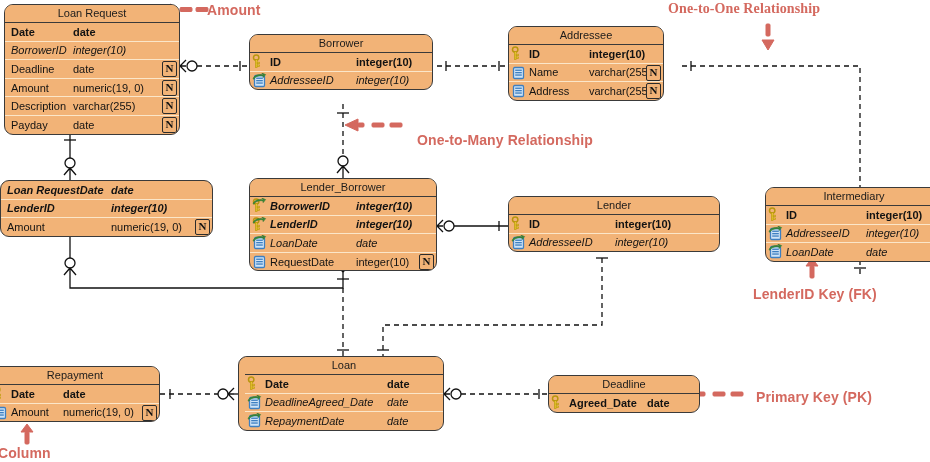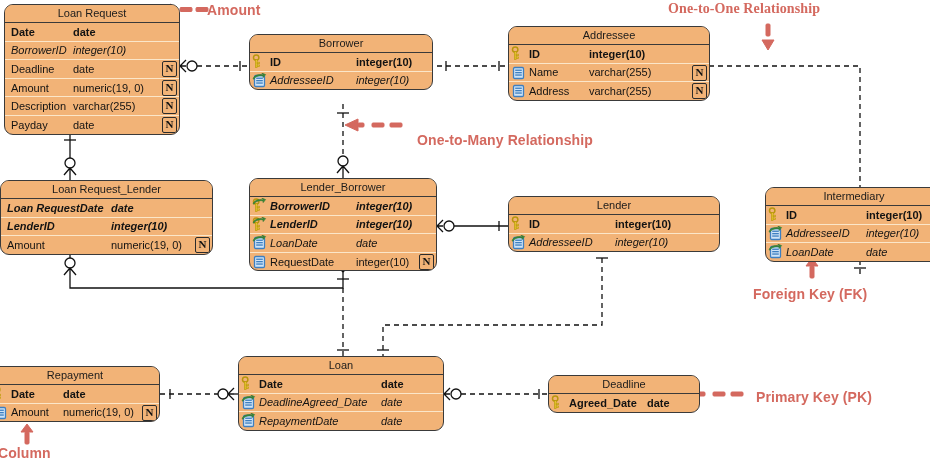--- a/index.html
+++ b/index.html
@@ -269,21 +269,21 @@
                 <g>
                   <path d="M1 5.5 C3 1.5, 8.5 0.8, 12 2.2 L9.6 0 L13.6 1.6 L11.2 4.6 L11 2.9 C8 2.2, 3.6 3, 1.8 6.2 Z" fill="#3f9a3f" stroke="#2a6b2a" stroke-width=".6"></path>
                 </g>
               </svg>
             </span>
             <span class="fname fk">AddresseeID</span>
             <span class="ftype fk" style="left: 106px;">integer(10)</span>
           </div>
         </div>
       </div>
-      <div class="entity" style="left: 508px; top: 26px; width: 202px;">
+      <div class="entity" style="left: 508px; top: 26px; width: 156px;">
         <div class="ent-title">Addressee</div>
         <div class="rows">
           <div class="row">
             <span class="ic">
               <svg class="icon-svg" width="15" height="15" viewBox="0 0 15 15" xmlns="http://www.w3.org/2000/svg">
                 <g>
                   <circle cx="4.2" cy="3.6" r="2.7" fill="none" stroke="#b9960d" stroke-width="1.5"></circle>
       <circle cx="4.2" cy="3.6" r="1" fill="#f2b377"></circle>
       <rect x="3.4" y="5.6" width="1.7" height="8" fill="#f5d33a" stroke="#b9960d" stroke-width=".7"></rect>
       <rect x="5.1" y="8.2" width="2.4" height="1.5" fill="#f5d33a" stroke="#b9960d" stroke-width=".7"></rect>
@@ -320,21 +320,20 @@
                 </g>
               </svg>
             </span>
             <span class="fname ">Address</span>
             <span class="ftype " style="left: 80px;">varchar(255)</span>
             <span class="nbox">N</span>
           </div>
         </div>
       </div>
       <div class="entity" style="left: 0px; top: 180px; width: 213px;">
-        <div class="ent-title">Loan Request_Lender</div>
         <div class="rows">
           <div class="row">
             <span class="noic"></span>
             <span class="fname pkfk">Loan RequestDate</span>
             <span class="ftype pkfk" style="left: 110px;">date</span>
           </div>
           <div class="row">
             <span class="noic"></span>
             <span class="fname pkfk">LenderID</span>
             <span class="ftype pkfk" style="left: 110px;">integer(10)</span>
@@ -539,21 +538,21 @@
       <rect x="4.2" y="9.4" width="6.6" height="1.3" fill="#3d7fc1"></rect>
                 </g>
               </svg>
             </span>
             <span class="fname ">Amount</span>
             <span class="ftype " style="left: 72px;">numeric(19, 0)</span>
             <span class="nbox">N</span>
           </div>
         </div>
       </div>
-      <div class="entity" style="left: 238px; top: 356px; width: 206px;">
+      <div class="entity" style="left: 238px; top: 356px; width: 206px; padding-left: 6px;">
         <div class="ent-title">Loan</div>
         <div class="rows">
           <div class="row">
             <span class="ic">
               <svg class="icon-svg" width="15" height="15" viewBox="0 0 15 15" xmlns="http://www.w3.org/2000/svg">
                 <g>
                   <circle cx="4.2" cy="3.6" r="2.7" fill="none" stroke="#b9960d" stroke-width="1.5"></circle>
       <circle cx="4.2" cy="3.6" r="1" fill="#f2b377"></circle>
       <rect x="3.4" y="5.6" width="1.7" height="8" fill="#f5d33a" stroke="#b9960d" stroke-width=".7"></rect>
       <rect x="5.1" y="8.2" width="2.4" height="1.5" fill="#f5d33a" stroke="#b9960d" stroke-width=".7"></rect>
@@ -619,17 +618,17 @@
             <span class="ftype pk" style="left: 98px;">date</span>
           </div>
         </div>
       </div>
     </div>
 
   <div id="annotations">
       <div class="anno anno-big" style="left: 207px; top: 2px;">Amount</div>
       <div class="anno anno-big" style="left: 668px; top: 1px; font-family: Liberation Serif, serif;">One-to-One Relationship</div>
       <div class="anno anno-big" style="left: 417px; top: 132px;">One-to-Many Relationship</div>
-      <div class="anno anno-big" style="left: 753px; top: 286px;">Foreign Key (FK)</div>
+      <div class="anno anno-big" style="left: 753px; top: 286px;">LenderID Key (FK)</div>
       <div class="anno anno-big" style="left: 756px; top: 389px;">Primary Key (PK)</div>
       <div class="anno anno-big" style="left: -2px; top: 445px;">Column</div>
     </div>
 </div>
 
 </body></html>

